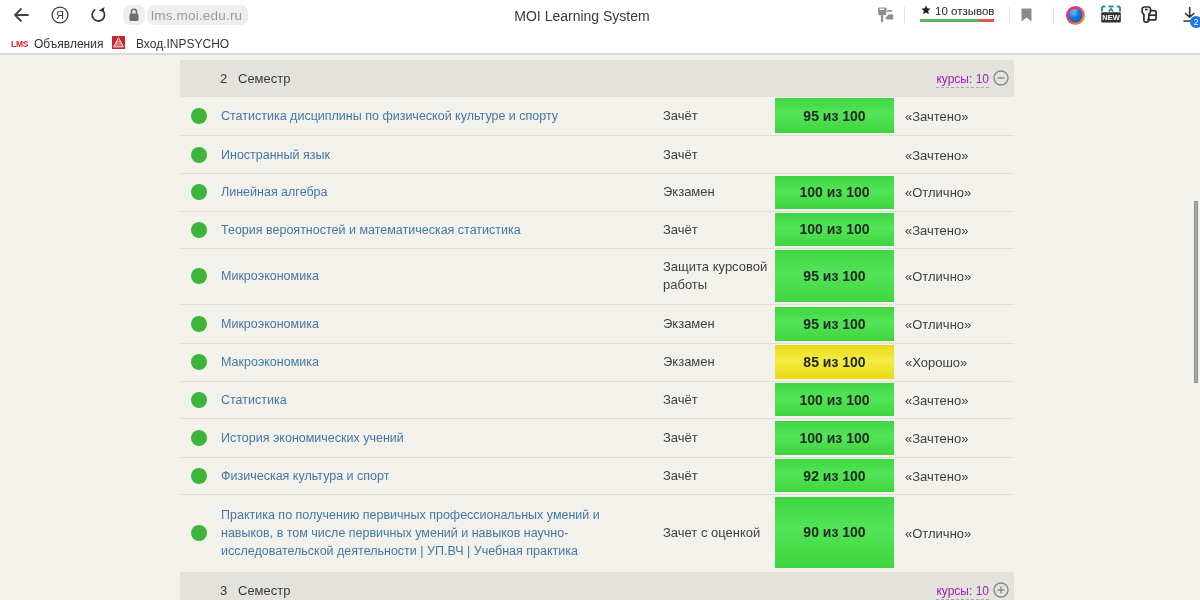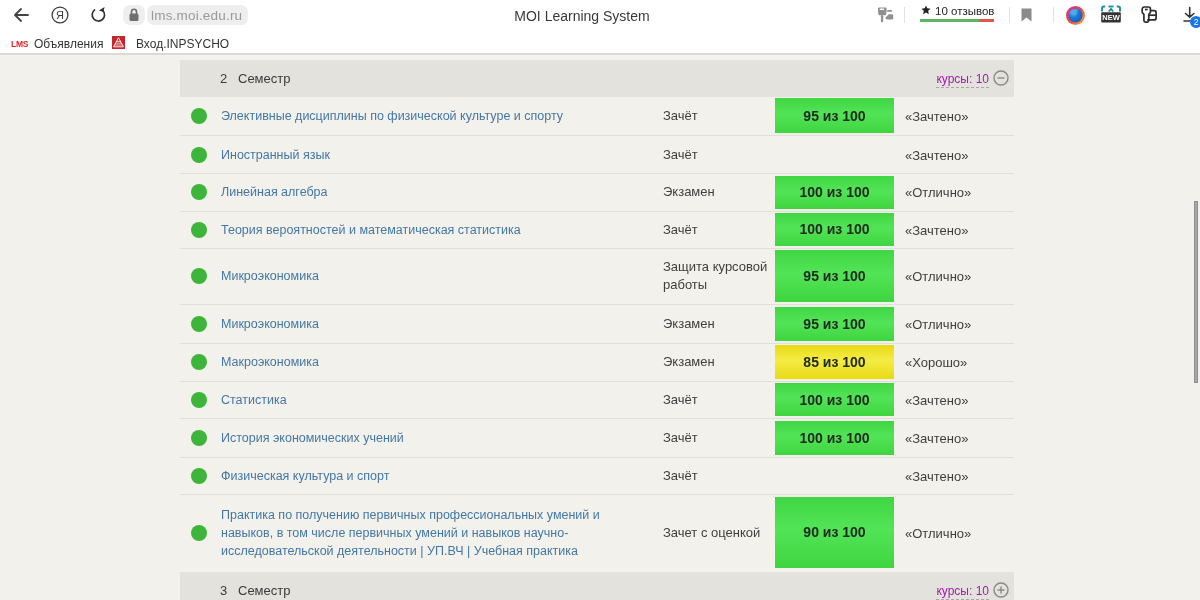--- a/index.html
+++ b/index.html
@@ -156,21 +156,21 @@
       <span class="word">Семестр</span>
     <span class="kursy">курсы: 10</span>
     <svg class="abs" style="right:5px;top:10.5px" width="16" height="16" viewBox="0 0 16 16">
       <circle cx="8" cy="8" r="7" stroke="#8a8a8a" stroke-width="1.4" fill="none"></circle>
       <path d="M4.5 8 h7" stroke="#8a8a8a" stroke-width="1.4"></path>
     </svg>
   </div>
 
   <div class="abs row" style="top:41.5px;height:39.5px;">
     <div class="dot" style="top:50%;margin-top:-8px;"></div>
-    <div class="cname" style="top:50%;transform:translateY(-50%);">Элективные дисциплины по физической культуре и спорту</div>
+    <div class="cname" style="top:50%;transform:translateY(-50%);">Статистика дисциплины по физической культуре и спорту</div>
     <div class="ctype" style="top:50%;transform:translateY(-50%);">Зачёт</div>
     <div class="score sc-green" style="top:1.5px;bottom:2px;display:flex;align-items:center;justify-content:center;">95 из 100</div>
     <div class="cgrade" style="top:50%;transform:translateY(-50%);">«Зачтено»</div>
   </div>
   <div class="abs row" style="top:81px;height:38px;">
     <div class="dot" style="top:50%;margin-top:-8px;"></div>
     <div class="cname" style="top:50%;transform:translateY(-50%);">Иностранный язык</div>
     <div class="ctype" style="top:50%;transform:translateY(-50%);">Зачёт</div>
     <div class="score sc-grey" style="top:1.5px;bottom:2px;display:flex;align-items:center;justify-content:center;margin-top:47px;">64 из 100</div>
     <div class="cgrade" style="top:50%;transform:translateY(-50%);">«Зачтено»</div>
@@ -221,20 +221,21 @@
     <div class="dot" style="top:50%;margin-top:-8px;"></div>
     <div class="cname" style="top:50%;transform:translateY(-50%);">История экономических учений</div>
     <div class="ctype" style="top:50%;transform:translateY(-50%);">Зачёт</div>
     <div class="score sc-green" style="top:1.5px;bottom:2px;display:flex;align-items:center;justify-content:center;">100 из 100</div>
     <div class="cgrade" style="top:50%;transform:translateY(-50%);">«Зачтено»</div>
   </div>
   <div class="abs row" style="top:402.5px;height:37.5px;">
     <div class="dot" style="top:50%;margin-top:-8px;"></div>
     <div class="cname" style="top:50%;transform:translateY(-50%);">Физическая культура и спорт</div>
     <div class="ctype" style="top:50%;transform:translateY(-50%);">Зачёт</div>
+    <div class="score sc-green" style="top:1.5px;bottom:2px;display:flex;align-items:center;justify-content:center;">92 из 100</div>
     <div class="cgrade" style="top:50%;transform:translateY(-50%);">«Зачтено»</div>
   </div>
   <div class="abs row" style="top:440px;height:75px;border-bottom:none;">
     <div class="dot" style="top:50%;margin-top:-8px;"></div>
     <div class="cname" style="top:50%;transform:translateY(-50%);">Практика по получению первичных профессиональных умений и навыков, в том числе первичных умений и навыков научно-исследовательской деятельности | УП.ВЧ | Учебная практика</div>
     <div class="ctype" style="top:50%;transform:translateY(-50%);">Зачет с оценкой</div>
     <div class="score sc-green" style="top:1.5px;bottom:2px;display:flex;align-items:center;justify-content:center;">90 из 100</div>
     <div class="cgrade" style="top:50%;transform:translateY(-50%);">«Отлично»</div>
   </div>
   <div class="abs sechead" style="top:516.5px;height:28.5px;">

